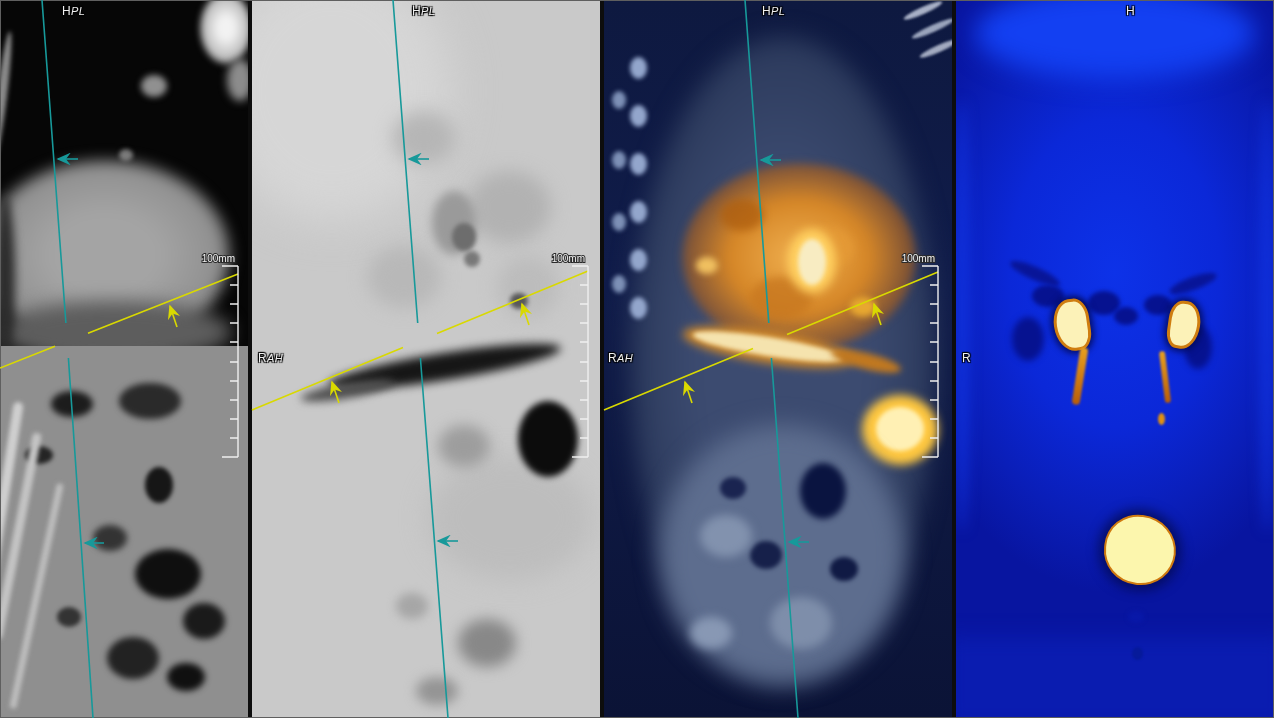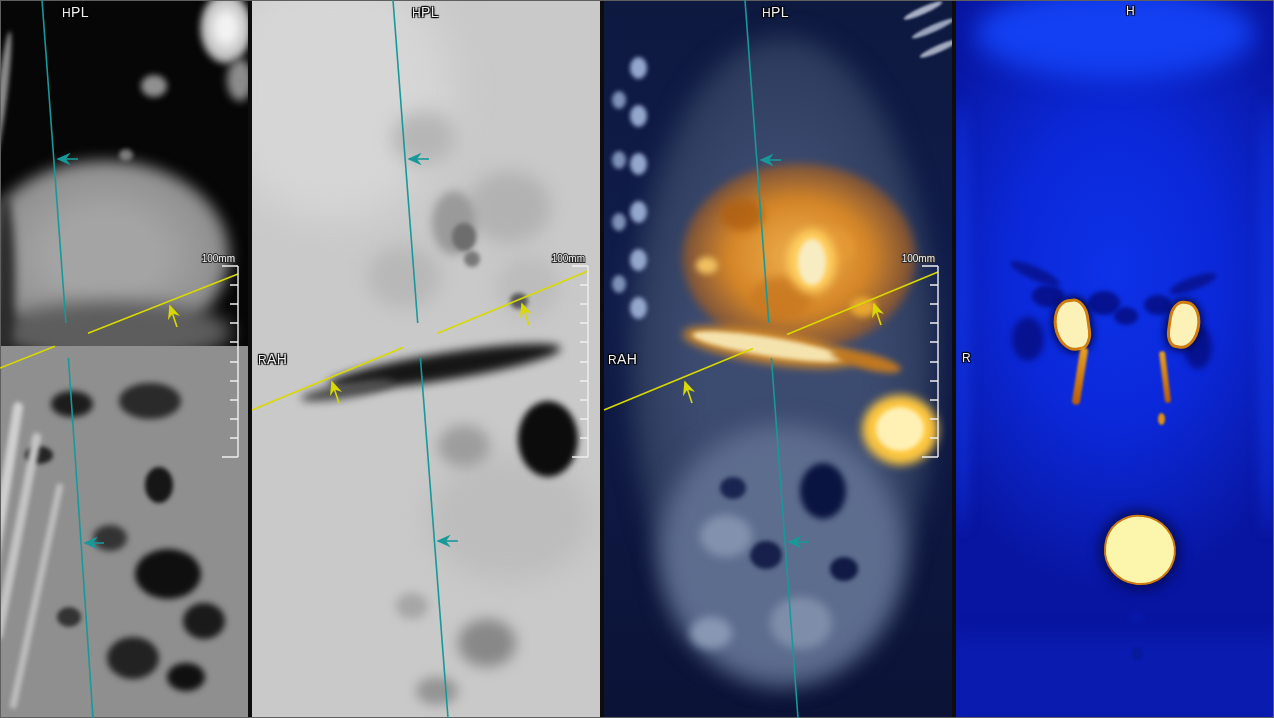--- a/index.html
+++ b/index.html
@@ -107,21 +107,21 @@
   .p4-urL{left:120px;top:346px;width:8px;height:58px;background:linear-gradient(180deg,#e8a020,#b85c08);filter:blur(1px);transform:rotate(9deg);border-radius:4px;}
   .p4-urR{left:206px;top:350px;width:6px;height:52px;background:linear-gradient(180deg,#e8a020,#b85c08);filter:blur(1px);transform:rotate(-7deg);border-radius:4px;}
   .p4-urdot{left:202px;top:412px;width:7px;height:12px;background:#e09010;filter:blur(1px);}
   .bladder{position:absolute;left:148px;top:514px;width:68px;height:66px;background:#fcf6ad;border:2px solid #cf7a10;border-radius:48% 52% 50% 50%;box-shadow:0 0 12px 5px rgba(4,10,80,.8);transform:rotate(6deg);}
   .p4-gd{left:172px;top:610px;width:16px;height:12px;background:#0818a8;filter:blur(2px);}
   .p4-bd{left:176px;top:646px;width:11px;height:13px;background:#061a9a;filter:blur(1px);}
   
   #overlay{position:absolute;left:0;top:0;pointer-events:none;}
   .lbl{position:absolute;color:#f0f0f0;font-size:12px;letter-spacing:.4px;
        text-shadow:1px 1px 1px #000,-1px -1px 1px #000,1px -1px 1px #000,-1px 1px 1px #000;}
-  .lbl .sub{font-size:14px;}
+  .lbl .sub{font-size:11px;font-style:italic;}
   .ruler-text{font-size:10px;fill:#f2f2f2;paint-order:stroke;stroke:#2a2a2a;stroke-width:2px;font-family:"Liberation Sans",sans-serif;}
 </style>
 </head>
 <body>
 
 <div id="viewer">
 
   <div class="panel" id="p1">
     <div>
       <div class="blob p1-spine"></div>

